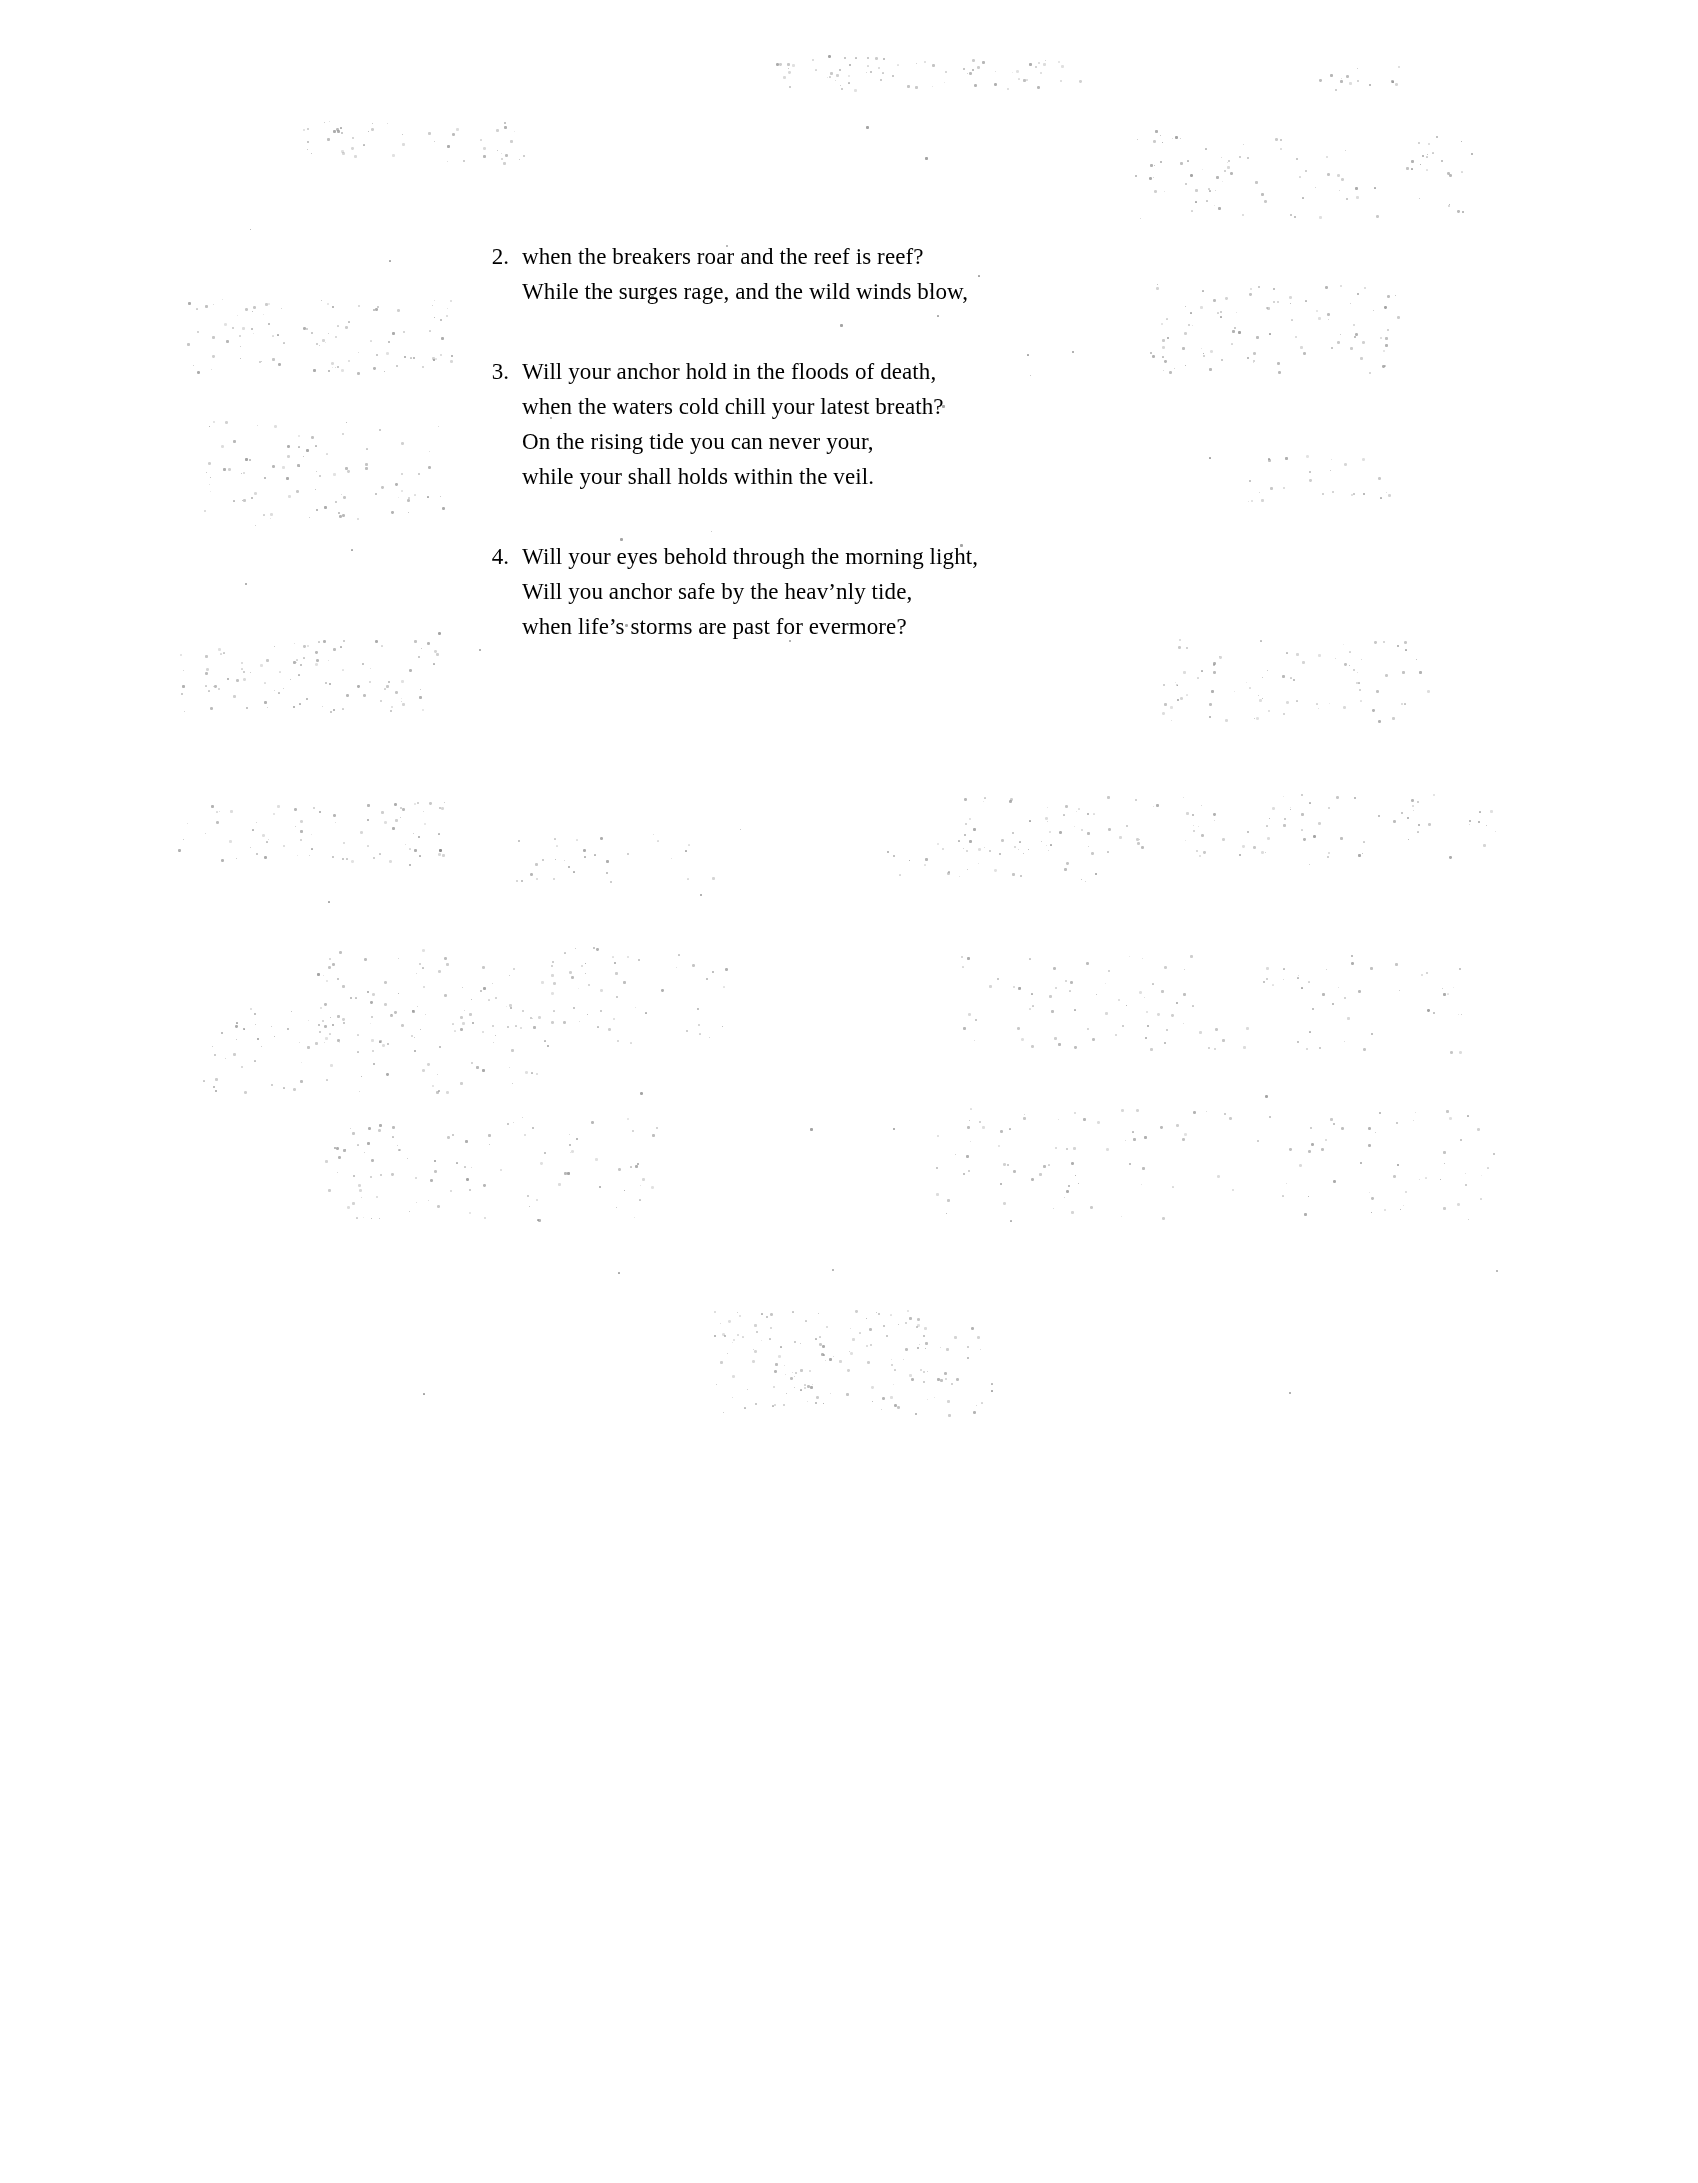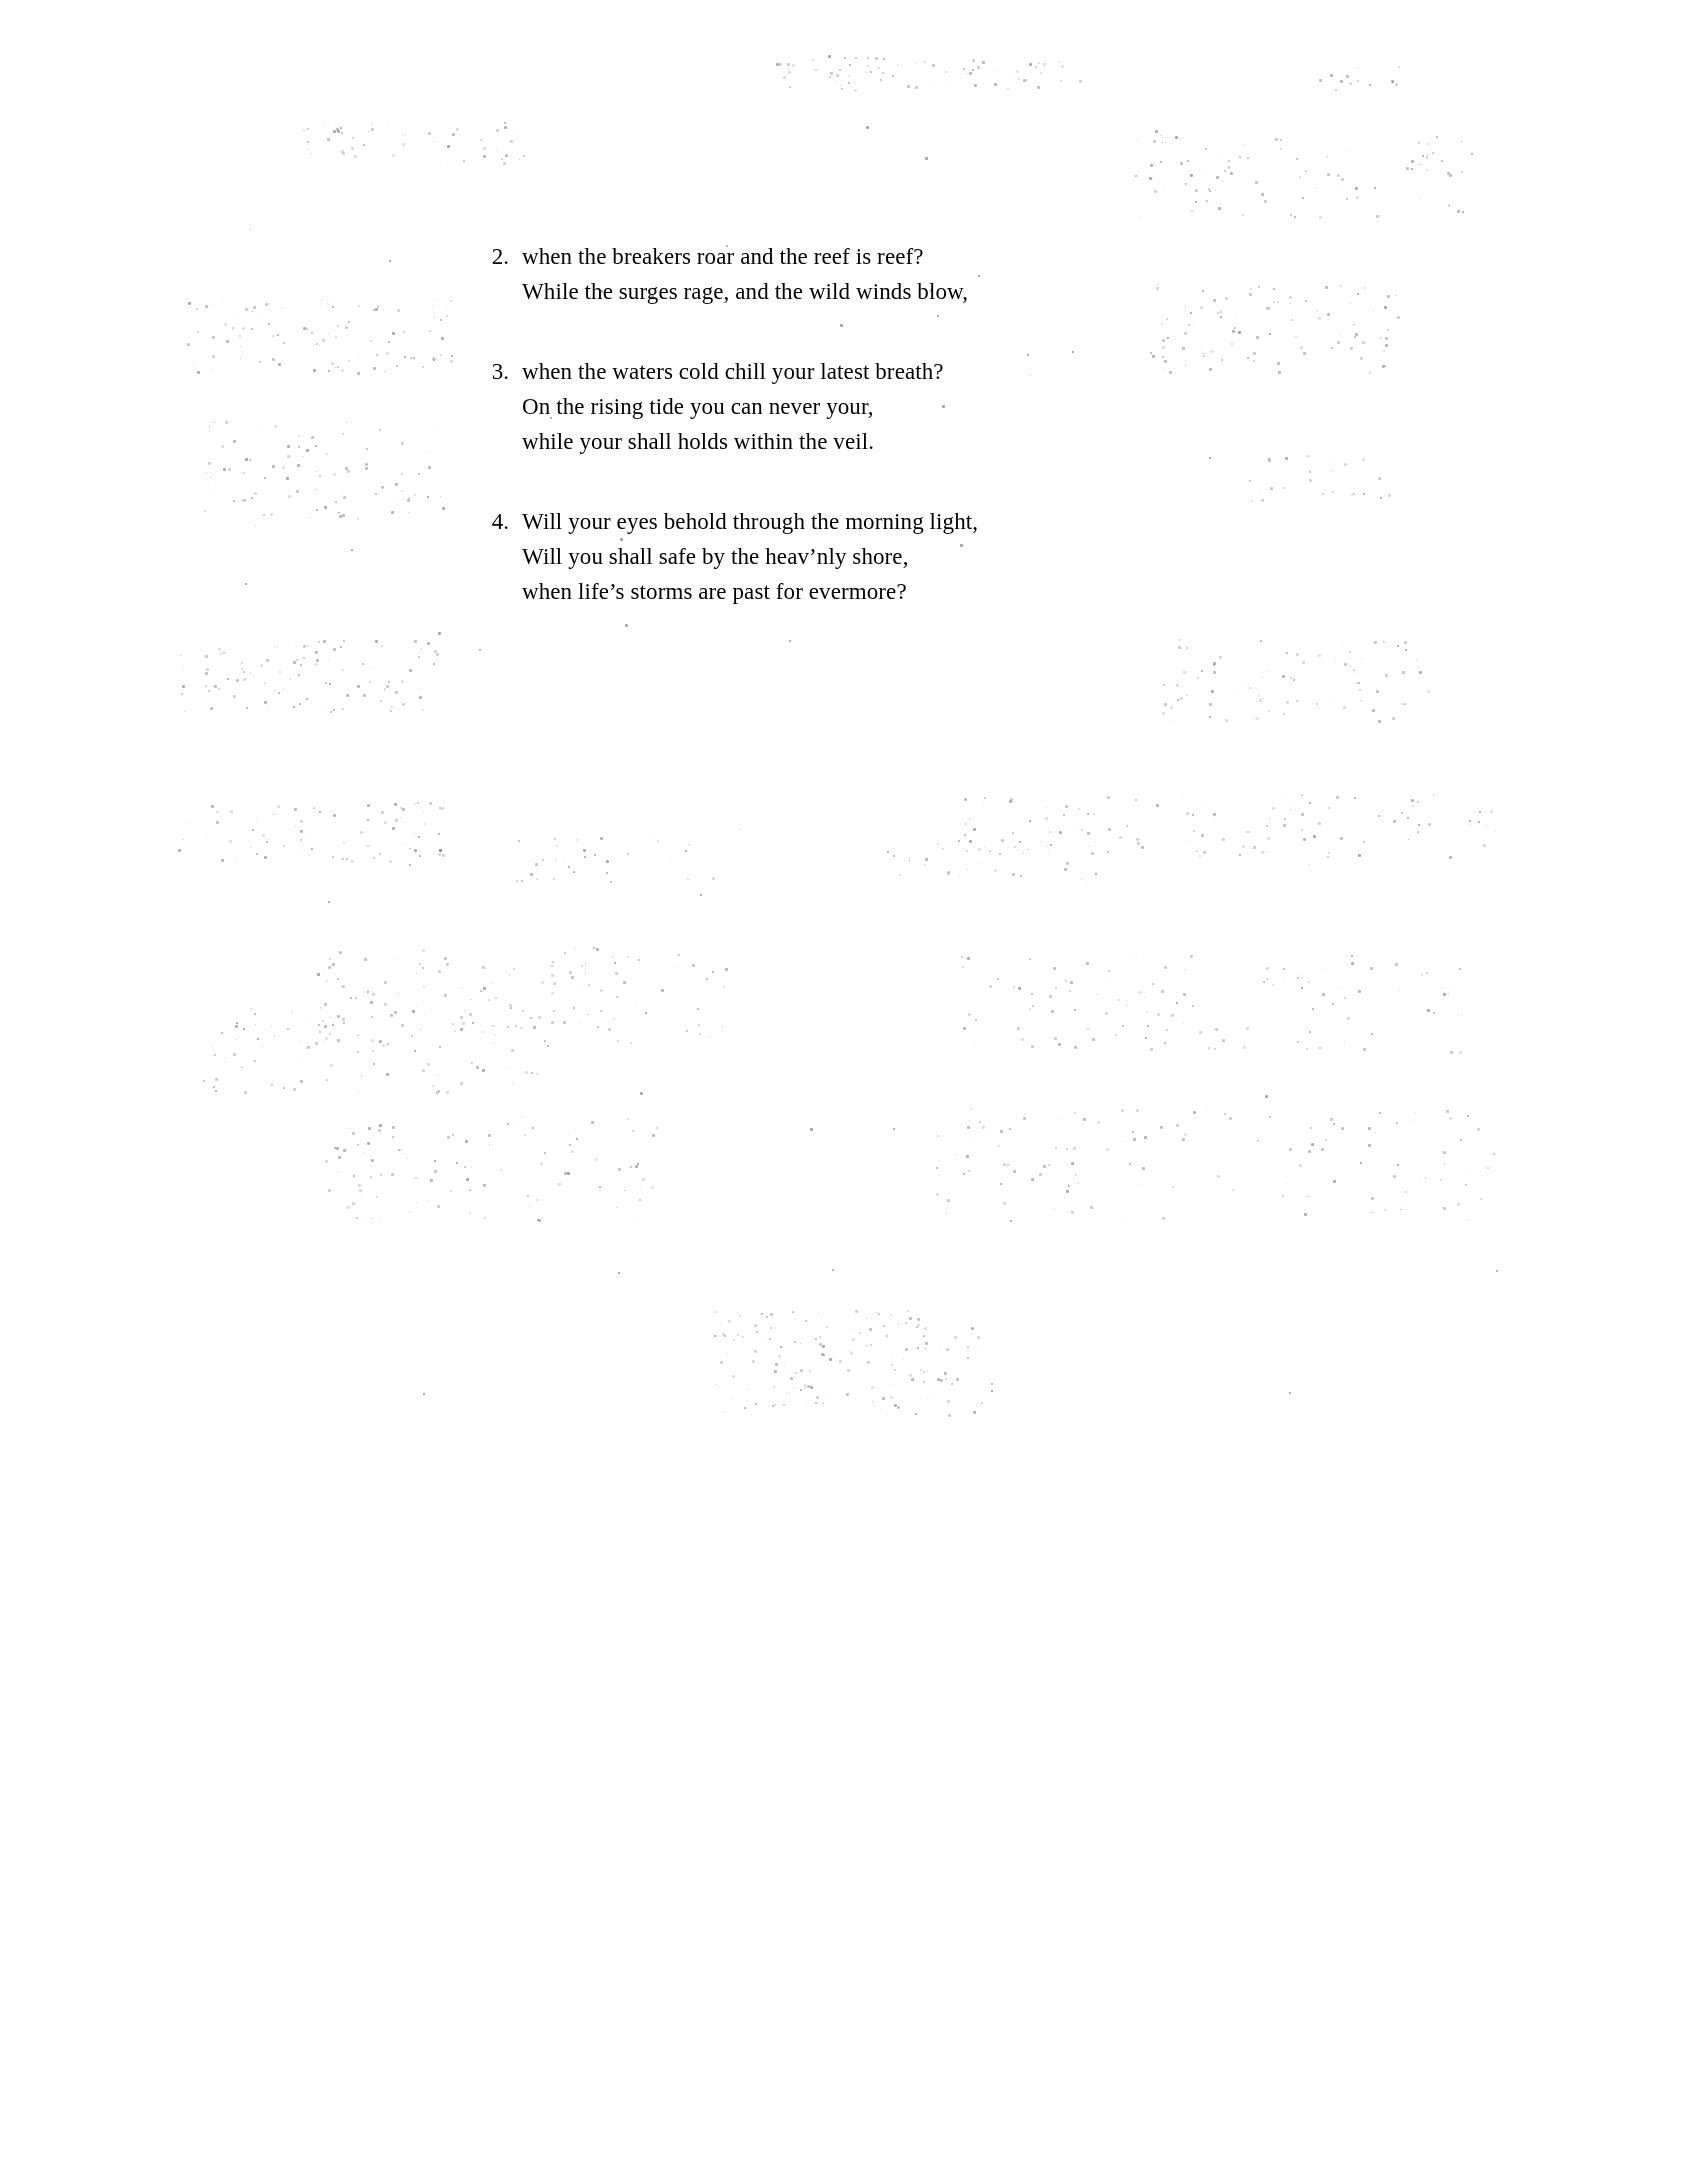--- a/index.html
+++ b/index.html
@@ -1762,30 +1762,31 @@
       <div class="verse-num">2.</div>
       <div class="verse-lines">
         <div class="verse-line">when the breakers roar and the reef is reef?</div>
         <div class="verse-line">While the surges rage, and the wild winds blow,</div>
       </div>
     </div>
 
     <div class="verse">
       <div class="verse-num">3.</div>
       <div class="verse-lines">
+        <div class="verse-line">Will your anchor hold in the floods of death,</div>
         <div class="verse-line">when the waters cold chill your latest breath?</div>
         <div class="verse-line">On the rising tide you can never your,</div>
         <div class="verse-line">while your shall holds within the veil.</div>
       </div>
     </div>
 
     <div class="verse">
       <div class="verse-num">4.</div>
       <div class="verse-lines">
         <div class="verse-line">Will your eyes behold through the morning light,</div>
-        <div class="verse-line">Will you shall safe by the heav’nly shore,</div>
+        <div class="verse-line">Will you anchor safe by the heav’nly tide,</div>
         <div class="verse-line">when life’s storms are past for evermore?</div>
       </div>
     </div>
 
   </div>
 </div>
 
 
 </body></html>

